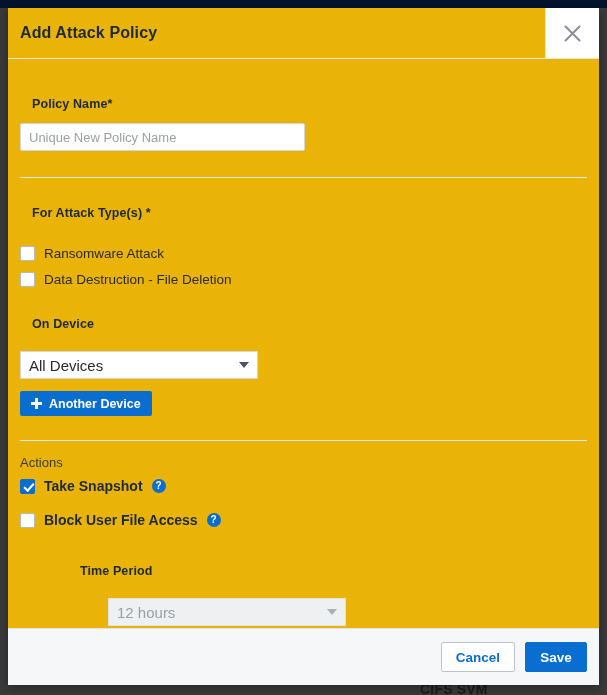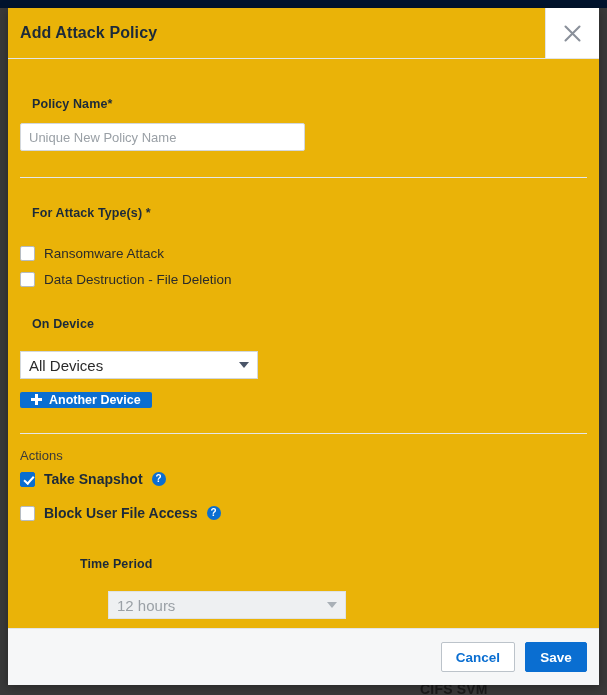--- a/index.html
+++ b/index.html
@@ -198,21 +198,21 @@
     border-right: 5px solid transparent;
     border-top: 6px solid #4a5568;
   }
   .select-box.disabled .caret { border-top-color: #a9b0b7; }
 
   
   .btn-add {
     display: inline-flex;
     align-items: center;
     gap: 7px;
-    height: 16px;
+    height: 25px;
     padding: 0 11px;
     background: #0a6ed1;
     color: #fff;
     border: none;
     border-radius: 2px;
     font-family: "Liberation Sans", sans-serif;
     font-size: 12.5px;
     font-weight: 700;
     cursor: pointer;
   }

